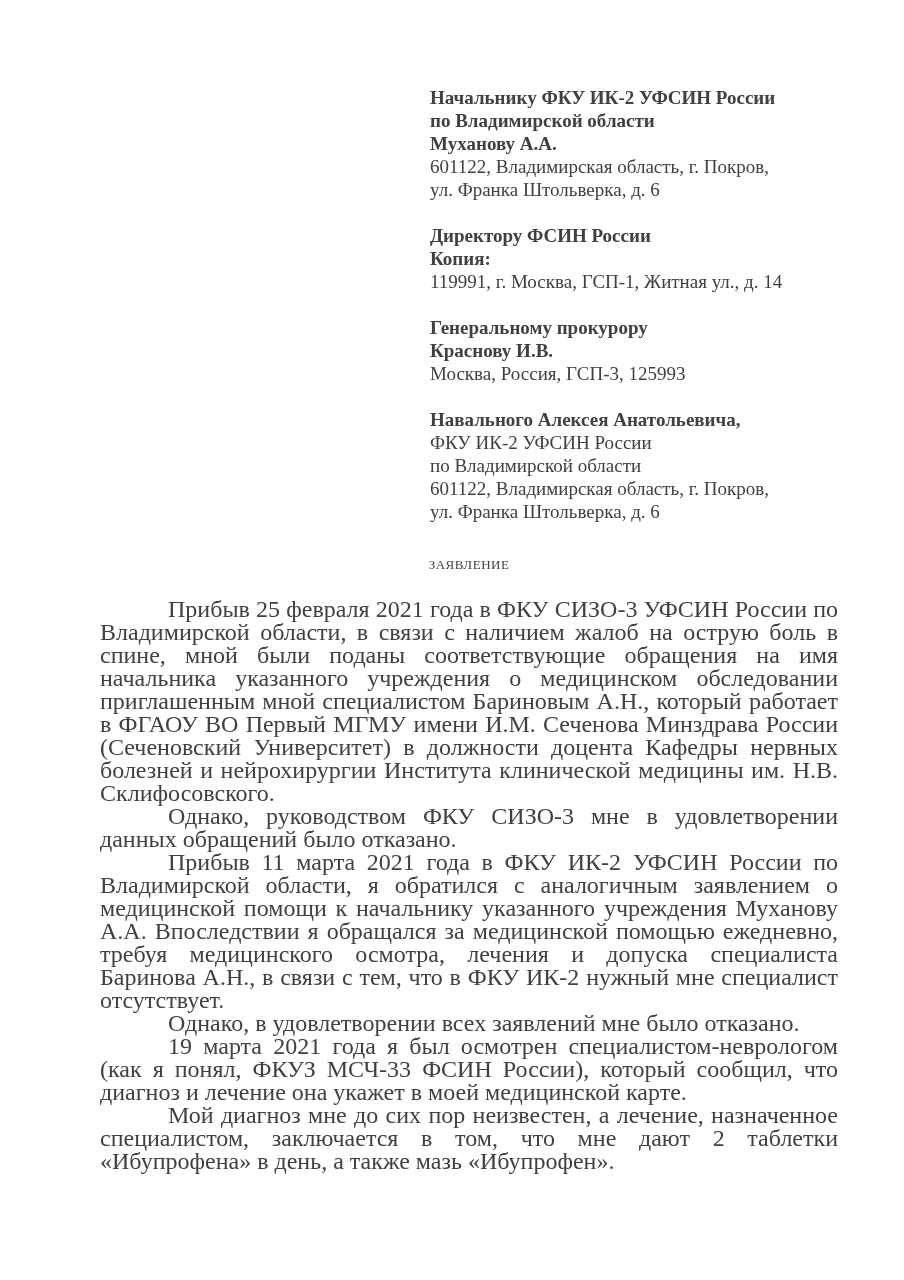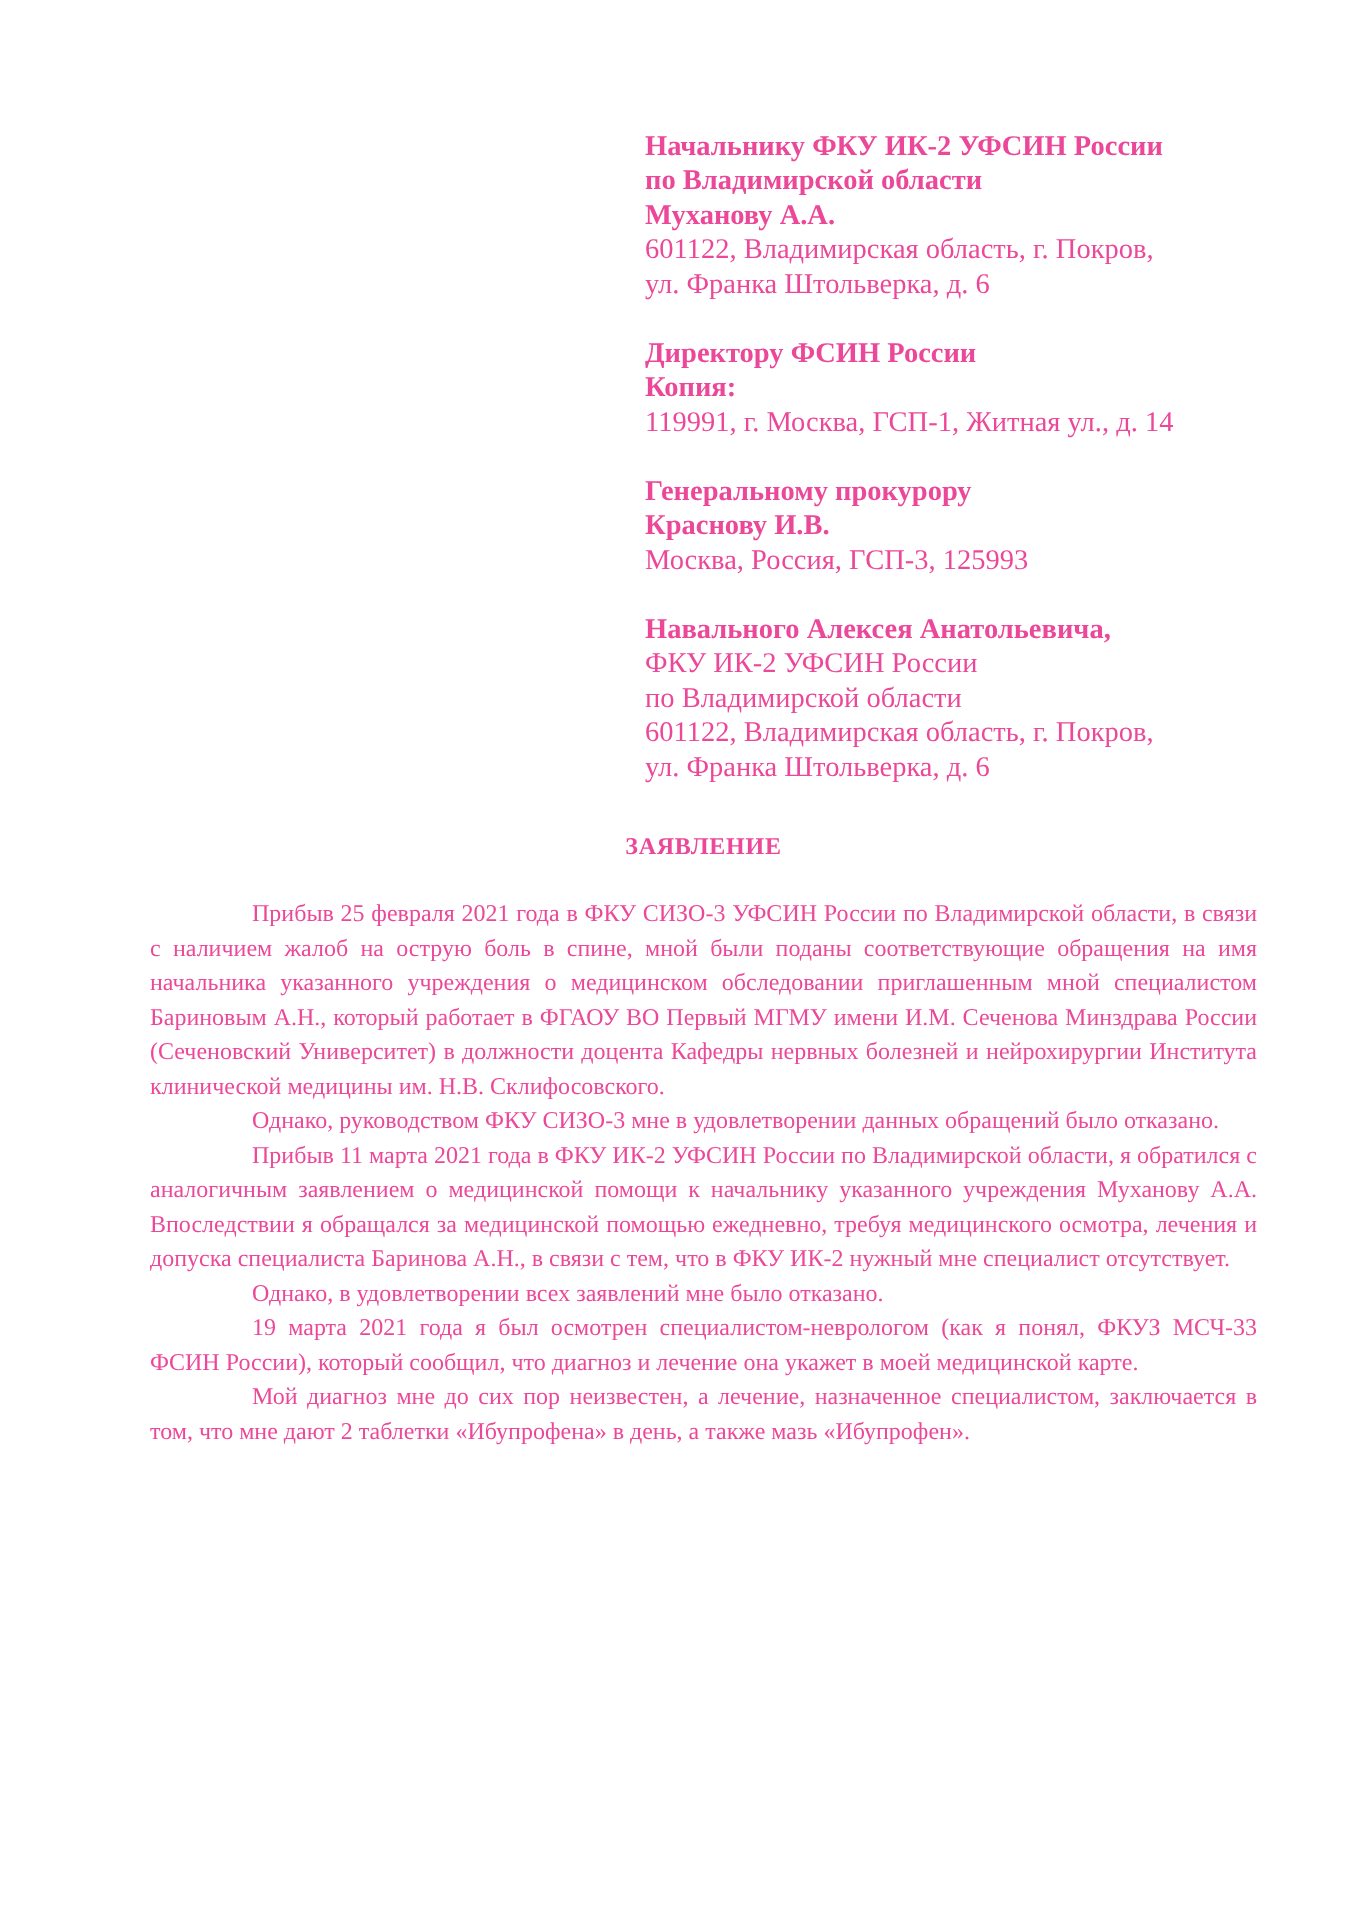--- a/index.html
+++ b/index.html
@@ -6,21 +6,21 @@
     margin: 0;
     padding: 0;
     background: #ffffff;
   }
   .page {
     position: relative;
     width: 904px;
     height: 1280px;
     background: #ffffff;
     font-family: "Liberation Serif", "DejaVu Serif", serif;
-    color: #ec4899;
+    color: #404040;
     overflow: hidden;
     box-sizing: border-box;
     padding: 86px 66px 0 100px;
   }
   .addresses {
     margin-left: 330px;
   }
   .recipient-block {
     margin-bottom: 23px;
   }
@@ -29,27 +29,27 @@
     line-height: 23px;
     white-space: nowrap;
   }
   .line.bold {
     font-weight: bold;
   }
   .doc-title {
     margin-top: 30px;
     margin-bottom: 22px;
     text-align: center;
-    font-weight: bold;
-    font-size: 16px;
+    font-weight: normal;
+    font-size: 13px;
     line-height: 23px;
     letter-spacing: 0.5px;
   }
   .body-text .para {
-    font-size: 16px;
+    font-size: 24px;
     line-height: 23px;
     text-align: justify;
     text-indent: 68px;
     margin: 0;
   }
 </style>
 </head>
 <body>
 
 <div class="page">

